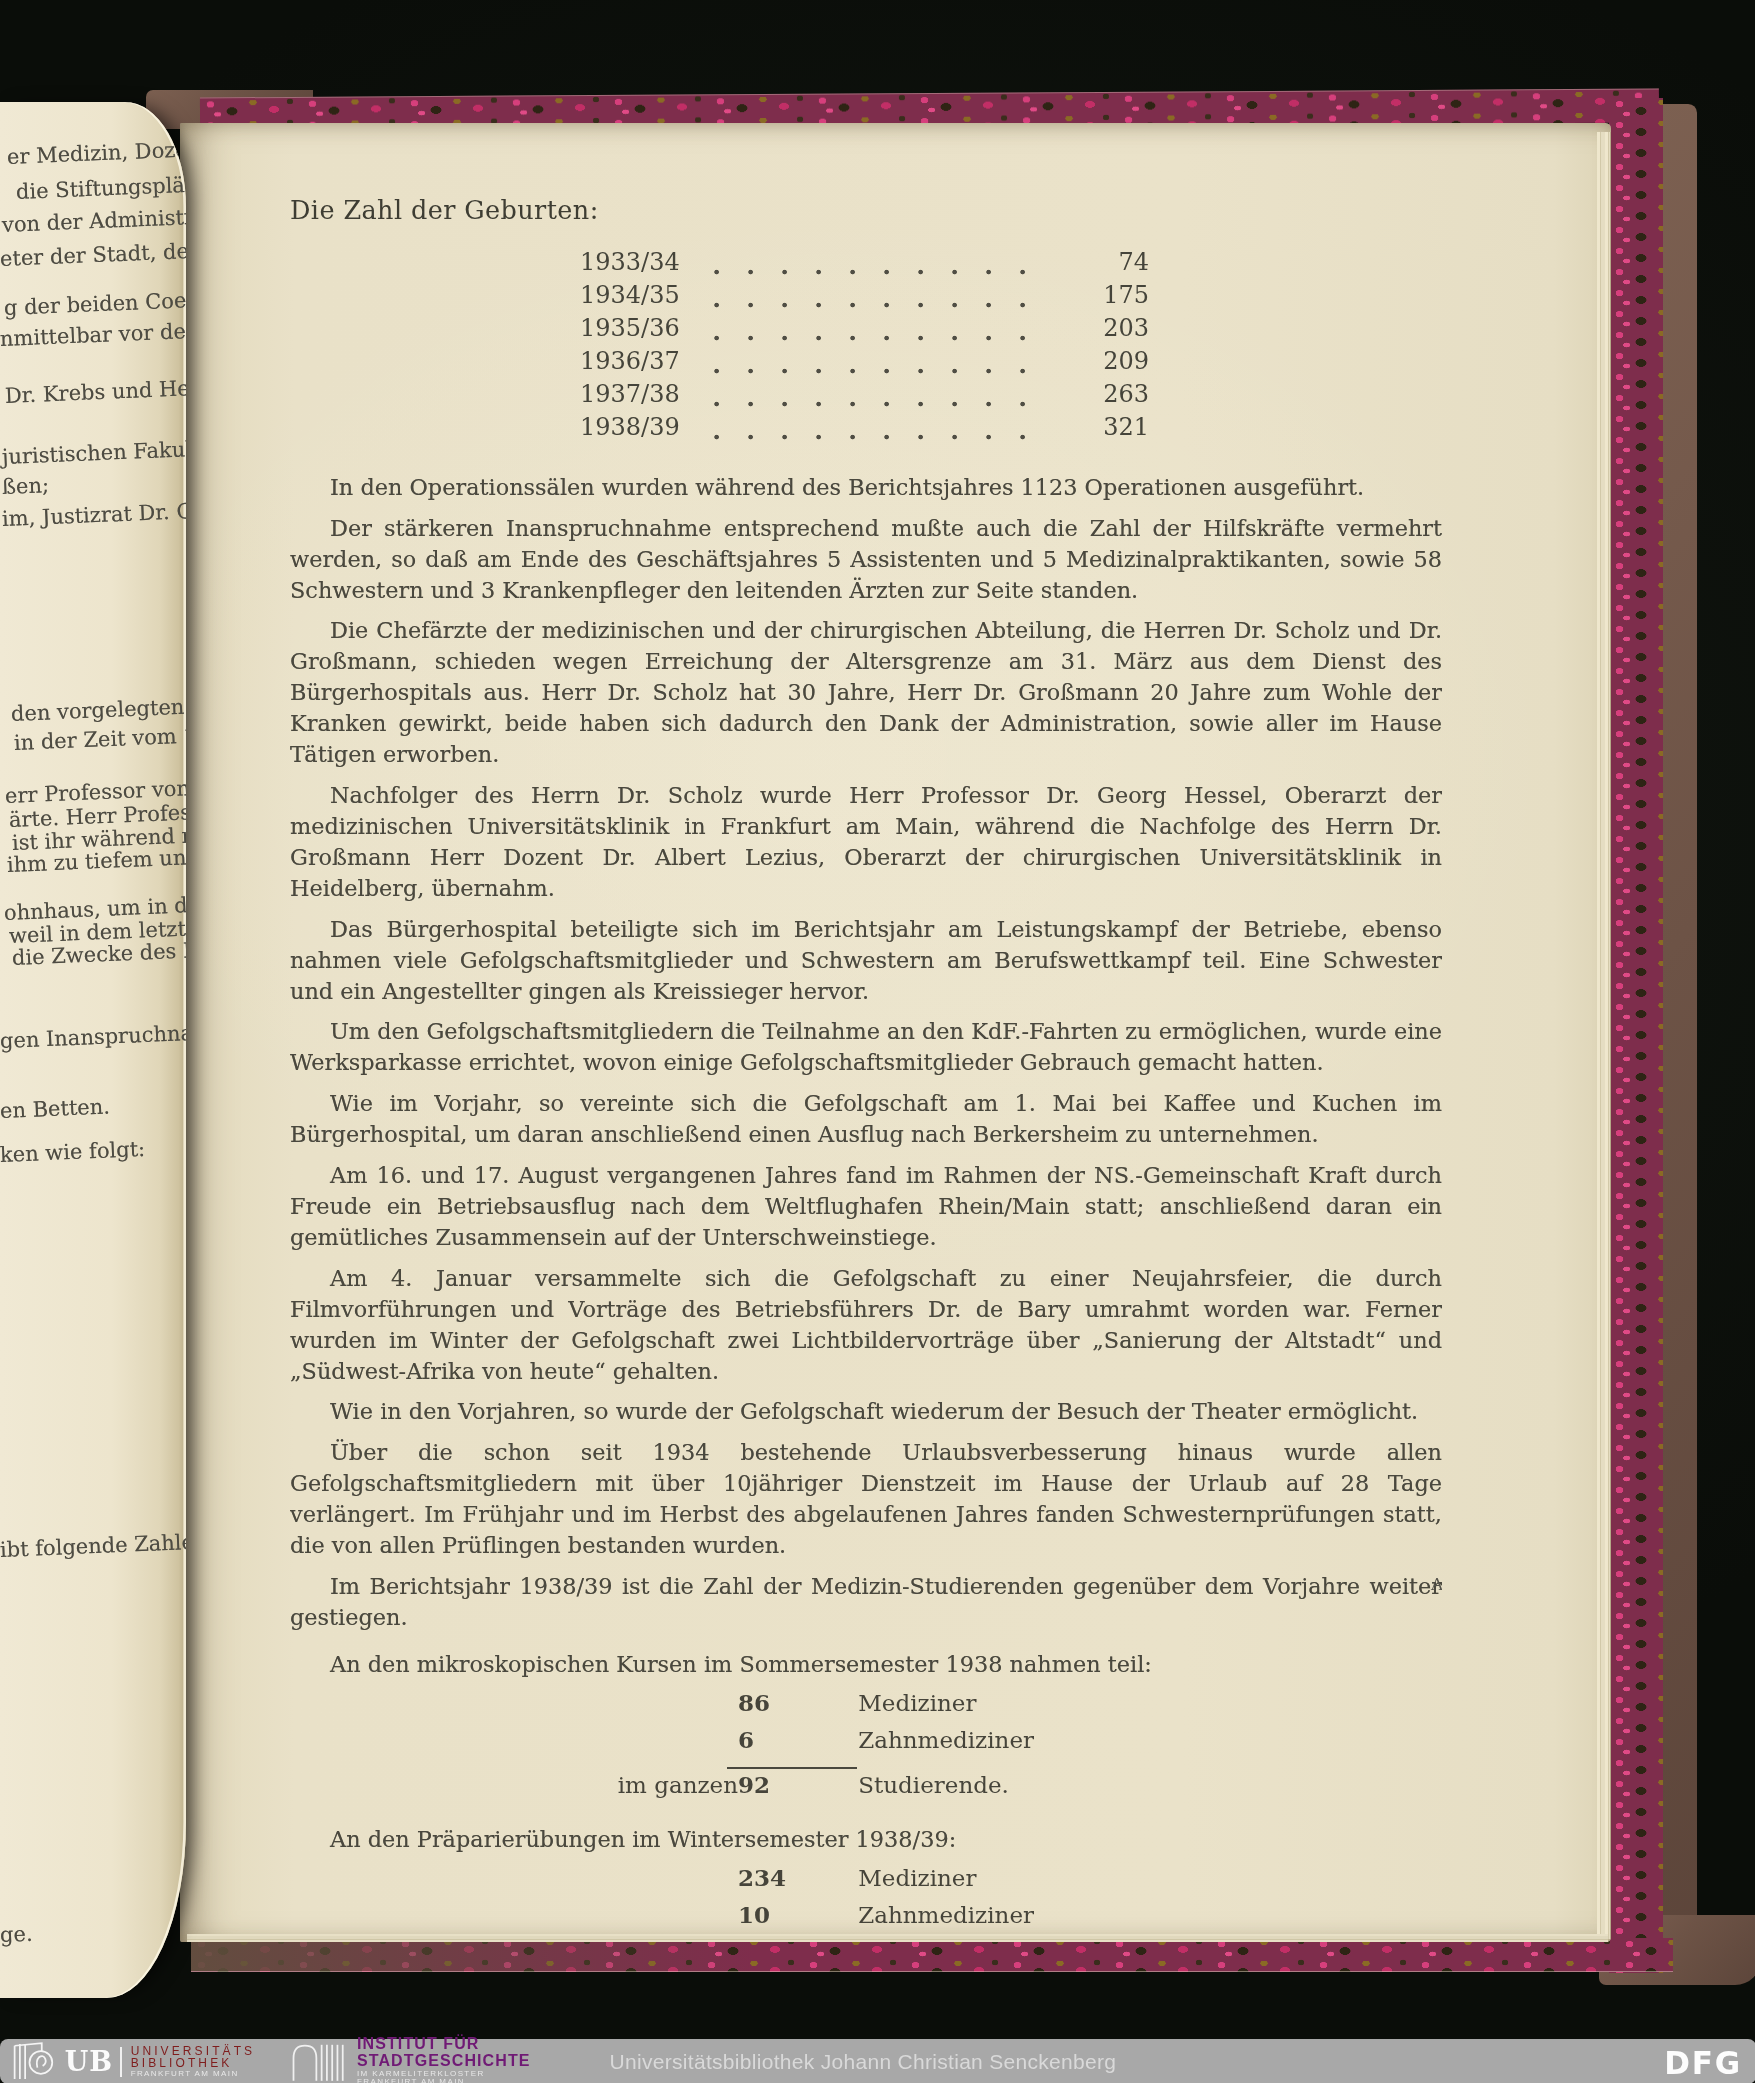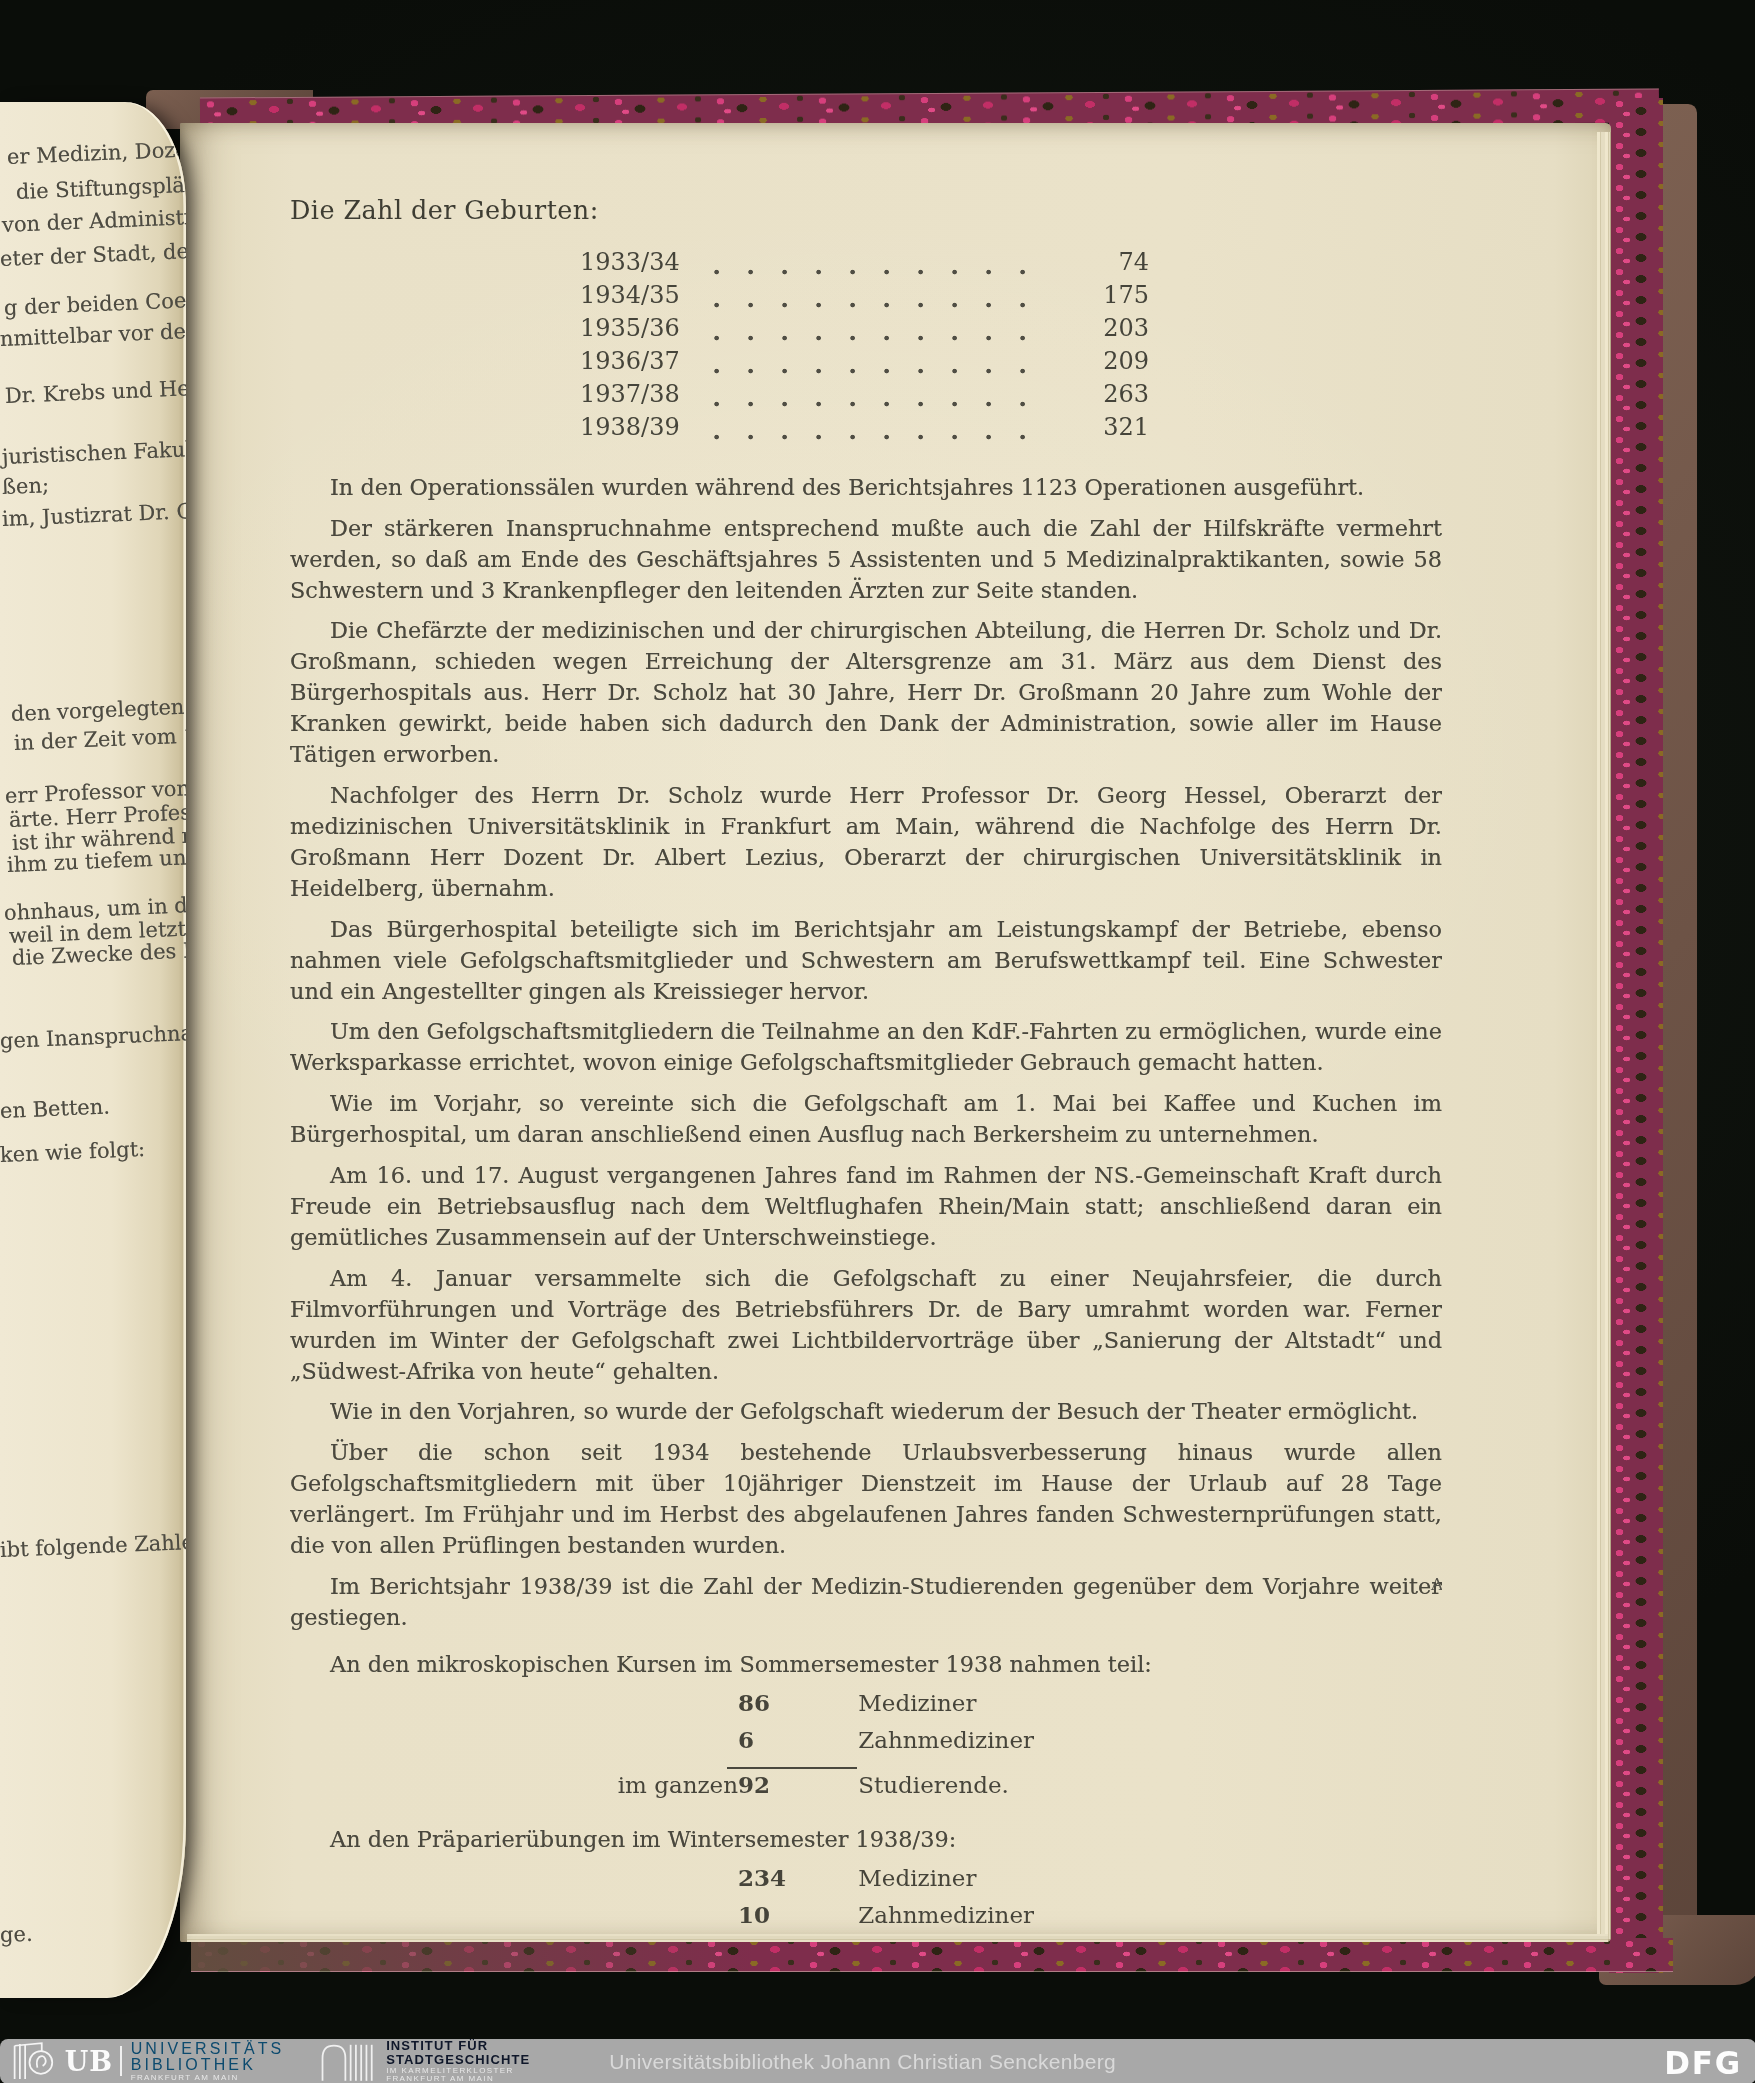--- a/index.html
+++ b/index.html
@@ -85,23 +85,23 @@
     text-shadow:0 0 0.4px rgba(77,75,66,.5);}
   
   #footer{position:absolute;left:0;bottom:0;width:1756px;height:45px;z-index:6;
     background:#a8a8a8;display:flex;align-items:center;
     font-family:"Liberation Sans", sans-serif;color:#f2f2f2;border-radius:8px;}
   .logo-group{display:flex;align-items:center;}
   #ub-group{margin-left:12.3px;}
   #ub-abbr{font-family:"DejaVu Serif",serif;font-weight:bold;font-size:27px;color:#fbfbfb;
     margin:0 5.3px 0 3.5px;letter-spacing:0.9px;}
   .logo-text{display:flex;flex-direction:column;justify-content:center;line-height:1.05;}
-  .lt-big{font-size:16px;letter-spacing:3.1px;color:#0c4a6e;}
+  .lt-big{font-size:12px;letter-spacing:3.1px;color:#7f1d1d;}
   .lt-small{font-size:8px;letter-spacing:1.4px;color:#e8e8e8;}
-  .lt-bold{font-size:13px;letter-spacing:1.1px;font-weight:bold;color:#0f172a;}
+  .lt-bold{font-size:16px;letter-spacing:1.1px;font-weight:bold;color:#701a75;}
   #isg-group{margin-left:35px;}
   #isg-icon{margin-right:8.8px;}
   #footer-center{margin-left:79px;font-size:21px;color:#d9d9d9;letter-spacing:0.3px;}
   #dfg{margin-left:auto;margin-right:14px;font-weight:bold;font-size:31px;letter-spacing:1.8px;
     color:#fdfdfd;font-family:"DejaVu Sans",sans-serif;transform:scaleY(1.05);}
   .vline{width:1.8px;height:30px;background:#f0f0f0;margin:0 8.8px 0 1.8px;}
 </style>
 </head>
 <body>
 

